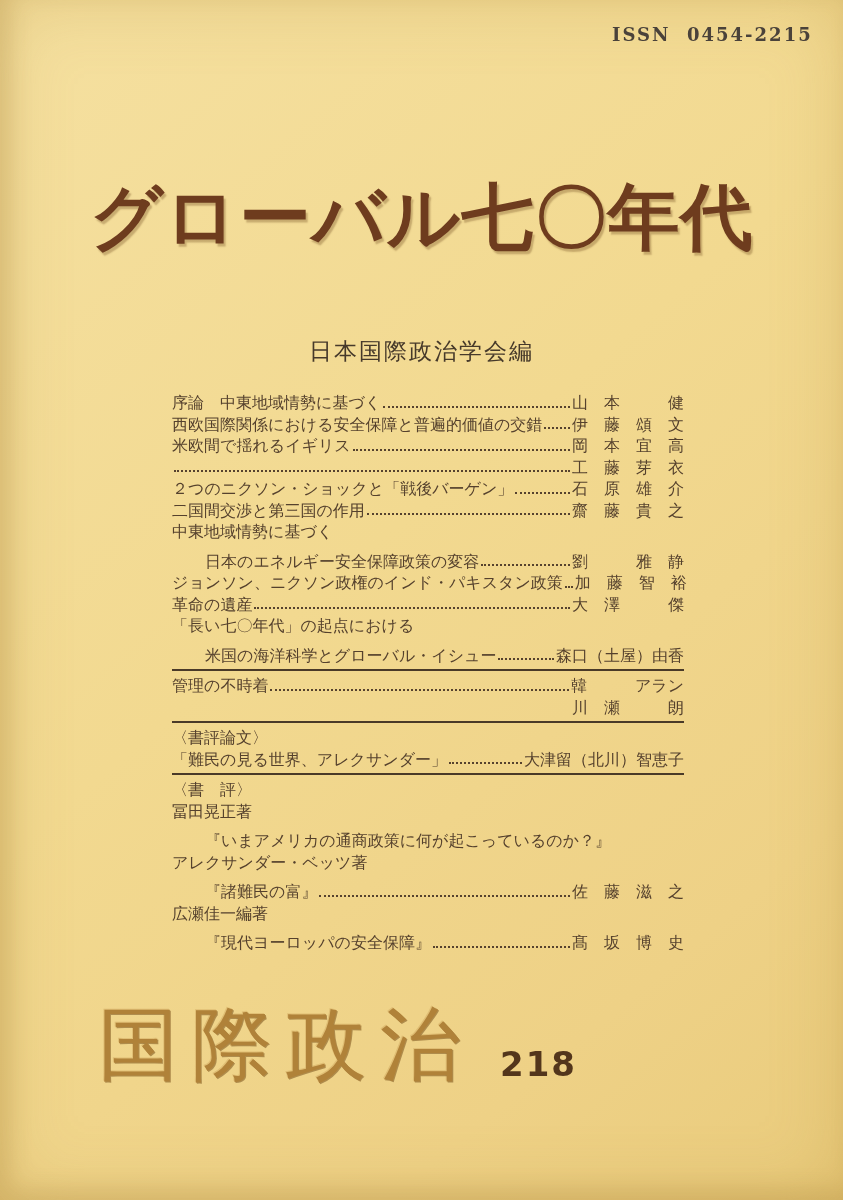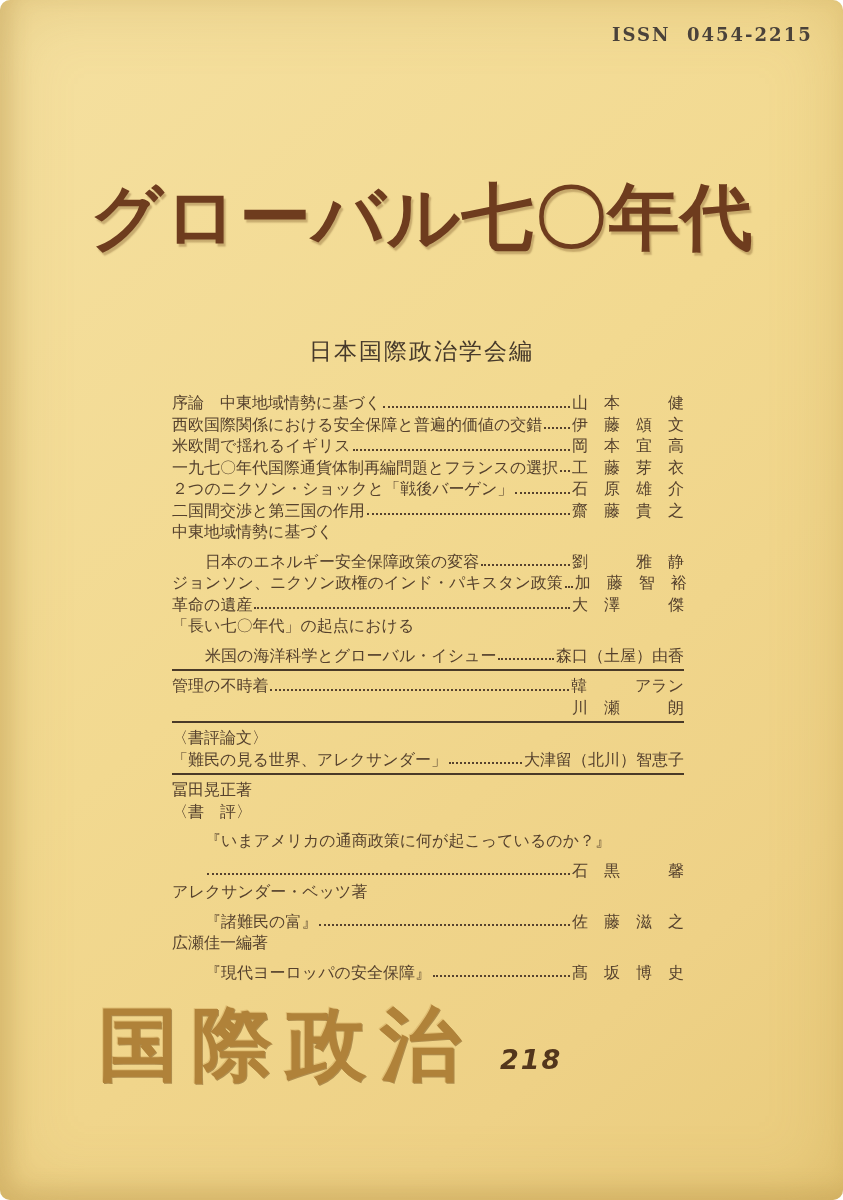--- a/index.html
+++ b/index.html
@@ -1,19 +1,19 @@
 <!DOCTYPE html>
 <html><head>
 <meta charset="utf-8">
 <style>
   html,body{margin:0;padding:0;background:#ffffff;width:843px;height:1200px;}
   body{position:relative;font-family:"DejaVu Serif","Liberation Serif",serif;-webkit-font-smoothing:antialiased;}
   .cover{
     position:absolute;left:0;top:0;width:843px;height:1200px;
-    border-radius:10px;overflow:hidden;
+    border-radius:0;overflow:hidden;
     background:linear-gradient(140deg,#f5e0a0 0%,#f2d990 45%,#eed186 80%,#e9cb7c 100%);
     box-shadow:inset 0 0 70px rgba(186,146,58,.30), inset 10px -10px 22px rgba(150,110,40,.22);
   }
   .issn{
     position:absolute;top:24px;left:612px;width:200px;
     font-size:18px;font-weight:700;letter-spacing:2px;color:#4a423a;white-space:pre;
   }
   .main-title{
     position:absolute;top:170px;left:0;width:100%;text-align:center;
     font-size:72px;font-weight:700;color:#6e3c1e;letter-spacing:1px;white-space:nowrap;
@@ -31,27 +31,27 @@
   .toc-row.indent{padding-left:33px;margin-top:8px;}
   .toc-title{flex:none;}
   .toc-leader{
     flex:1 1 auto;min-width:8px;margin:0 2px 6px 2px;
     border-bottom:2px dotted #56422e;height:0;align-self:flex-end;
   }
   .toc-author{flex:none;margin-left:auto;white-space:pre;}
   .toc-rule{border-top:2px solid #4a3a28;margin:3px 0 4px 0;height:0;}
   .journal-name{
     position:absolute;left:98px;top:992px;
-    font-size:80px;font-weight:700;color:#b08239;letter-spacing:14px;white-space:nowrap;
+    font-size:80px;font-weight:400;color:#b08239;letter-spacing:14px;white-space:nowrap;
     text-shadow:1px 1px 0 rgba(122,82,28,.55), -1px -1px 0 rgba(210,170,95,.5);
   }
   .issue-number{
     position:absolute;left:500px;top:1044px;
     font-family:"DejaVu Sans","Liberation Sans",sans-serif;
-    font-size:27px;font-weight:600;color:#53361c;letter-spacing:2px;font-style:italic;
+    font-size:34px;font-weight:600;color:#53361c;letter-spacing:2px;
   }
 </style>
 </head>
 <body>
 
 <div class="cover">
   <div class="issn">ISSN  0454-2215</div>
   <div class="main-title">グローバル七〇年代</div>
   <div class="editor">日本国際政治学会編</div>
   <div class="toc">
@@ -64,21 +64,20 @@
         <span class="toc-title">西欧国際関係における安全保障と普遍的価値の交錯</span>
         <span class="toc-leader"></span>
         <span class="toc-author">伊　藤　頌　文</span>
       </div>
       <div class="toc-row">
         <span class="toc-title">米欧間で揺れるイギリス</span>
         <span class="toc-leader"></span>
         <span class="toc-author">岡　本　宜　高</span>
       </div>
       <div class="toc-row">
-        <span class="toc-title">一九七〇年代国際通貨体制再編問題とフランスの選択</span>
         <span class="toc-leader"></span>
         <span class="toc-author">工　藤　芽　衣</span>
       </div>
       <div class="toc-row">
         <span class="toc-title">２つのニクソン・ショックと「戦後バーゲン」</span>
         <span class="toc-leader"></span>
         <span class="toc-author">石　原　雄　介</span>
       </div>
       <div class="toc-row">
         <span class="toc-title">二国間交渉と第三国の作用</span>
@@ -124,31 +123,27 @@
       <div class="toc-row">
         <span class="toc-title">〈書評論文〉</span>
       </div>
       <div class="toc-row">
         <span class="toc-title">「難民の見る世界、アレクサンダー」</span>
         <span class="toc-leader"></span>
         <span class="toc-author">大津留（北川）智恵子</span>
       </div>
       <div class="toc-rule"></div>
       <div class="toc-row">
-        <span class="toc-title">冨田晃正著</span>
+        <span class="toc-title">〈書　評〉</span>
       </div>
       <div class="toc-row">
-        <span class="toc-title">〈書　評〉</span>
+        <span class="toc-title">冨田晃正著</span>
       </div>
       <div class="toc-row indent">
         <span class="toc-title">『いまアメリカの通商政策に何が起こっているのか？』</span>
-      </div>
-      <div class="toc-row indent">
-        <span class="toc-leader"></span>
-        <span class="toc-author">石　黒　　　馨</span>
       </div>
       <div class="toc-row">
         <span class="toc-title">アレクサンダー・ベッツ著</span>
       </div>
       <div class="toc-row indent">
         <span class="toc-title">『諸難民の富』</span>
         <span class="toc-leader"></span>
         <span class="toc-author">佐　藤　滋　之</span>
       </div>
       <div class="toc-row">

